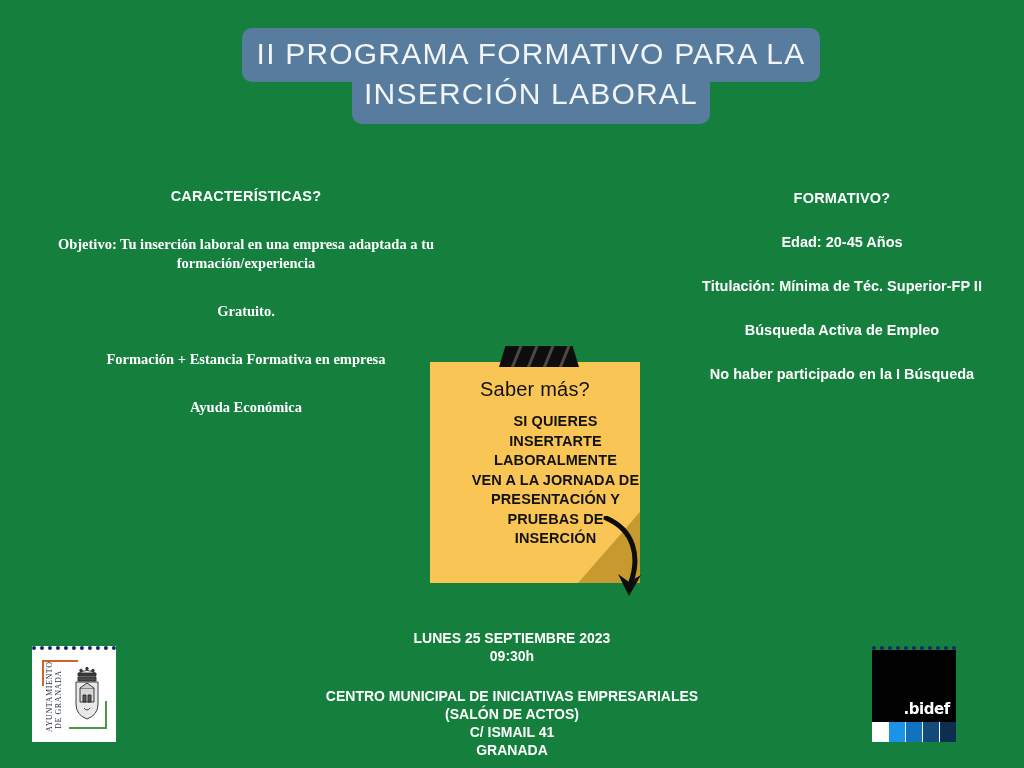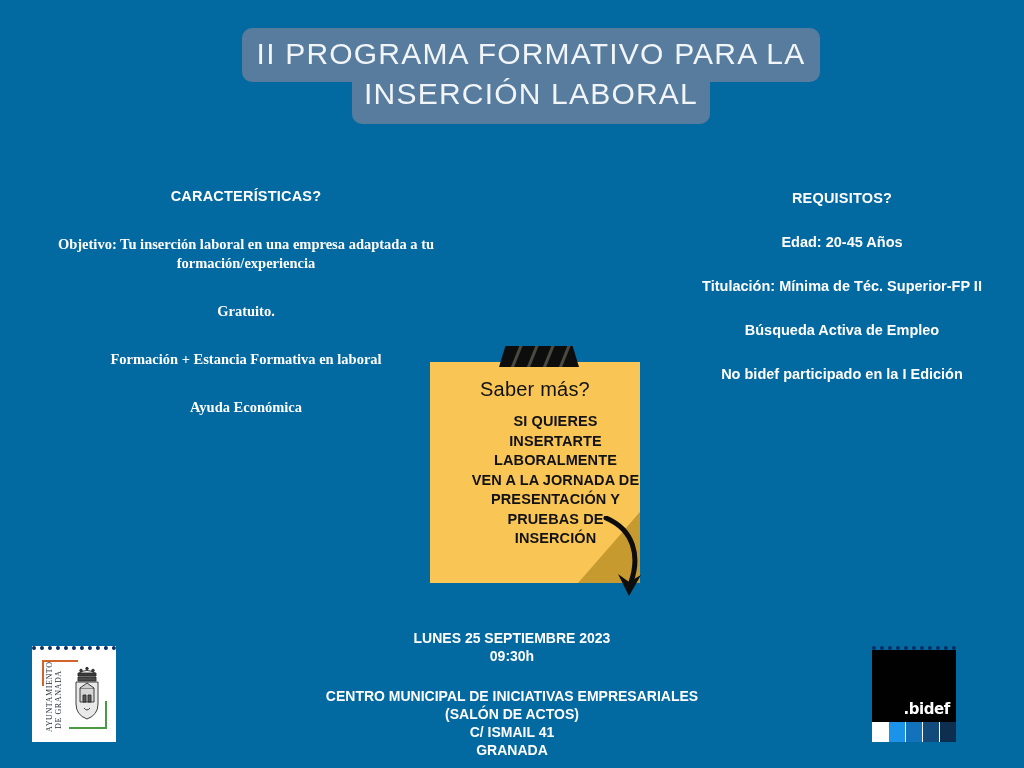--- a/index.html
+++ b/index.html
@@ -10,21 +10,21 @@
   body {
     width: 1024px;
     height: 768px;
     overflow: hidden;
     font-family: "Liberation Sans", sans-serif;
   }
   #poster {
     position: relative;
     width: 1024px;
     height: 768px;
-    background: #0369a1;
+    background: #15803d;
   }
 
   
   .title-wrap {
     position: absolute;
     left: 0;
     top: 28px;
     width: 1024px;
     height: 96px;
   }
@@ -301,30 +301,30 @@
     <div class="title-text">
       <span>II PROGRAMA FORMATIVO PARA LA</span>
       <span class="line2">INSERCIÓN LABORAL</span>
     </div>
   </div>
 
   <div class="col col-left">
     <h3>CARACTERÍSTICAS?</h3>
     <p class="item">Objetivo: Tu inserción laboral en una empresa adaptada a tu formación/experiencia</p>
     <p class="item">Gratuito.</p>
-    <p class="item">Formación + Estancia Formativa en laboral</p>
+    <p class="item">Formación + Estancia Formativa en empresa</p>
     <p class="item">Ayuda Económica</p>
   </div>
 
   <div class="col col-right">
-    <h3>REQUISITOS?</h3>
+    <h3>FORMATIVO?</h3>
     <p class="item">Edad: 20-45 Años</p>
     <p class="item">Titulación: Mínima de Téc. Superior-FP II</p>
     <p class="item">Búsqueda Activa de Empleo</p>
-    <p class="item">No bidef participado en la I Edición</p>
+    <p class="item">No haber participado en la I Búsqueda</p>
   </div>
 
   <div class="note">
     <div class="note-paper"></div>
     <div class="note-curl"></div>
     <div class="note-tape">
       <i></i>
         <i></i>
         <i></i>
         <i></i>

